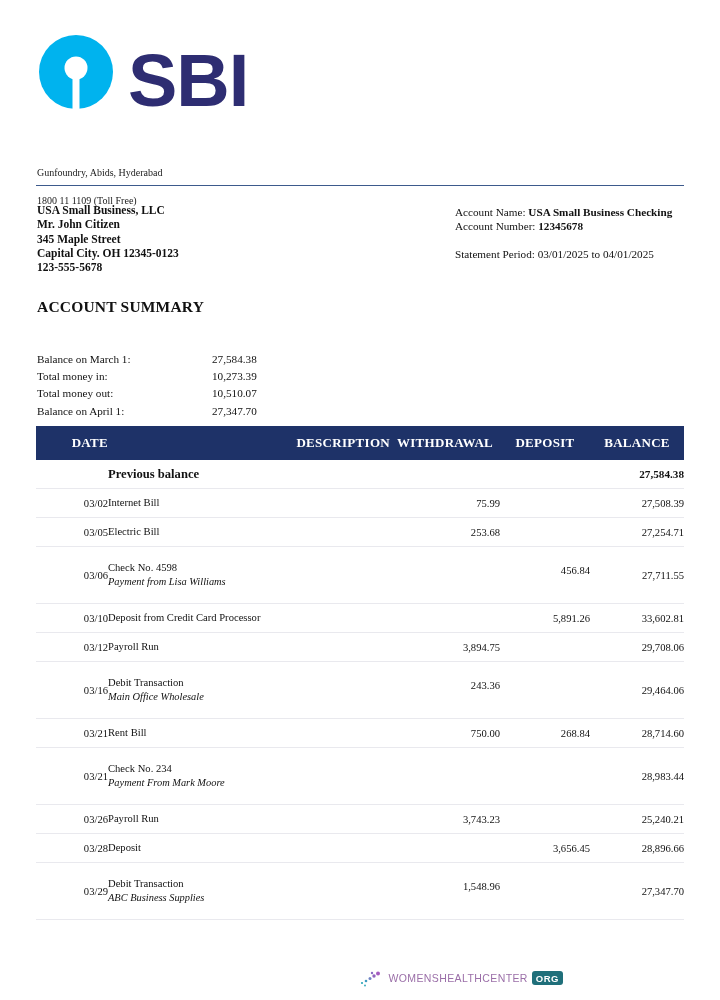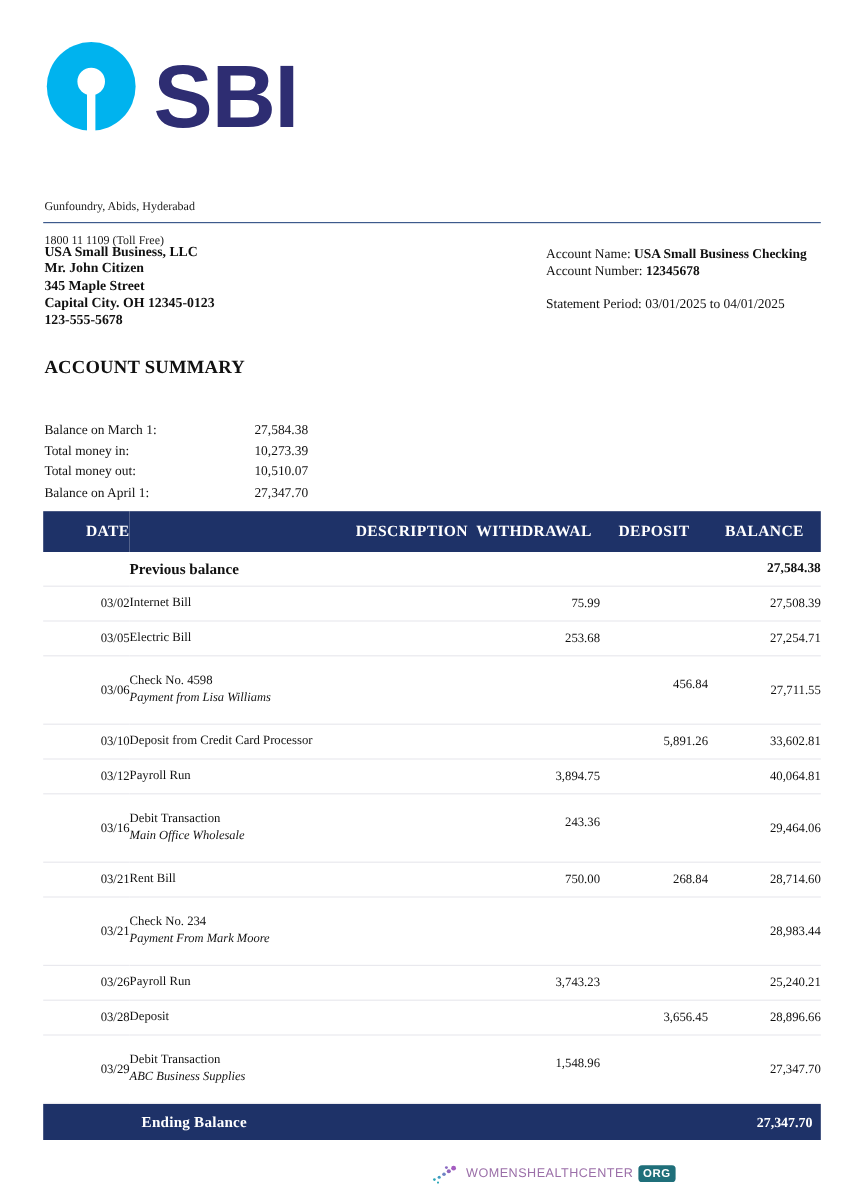--- a/index.html
+++ b/index.html
@@ -326,21 +326,21 @@
             <td class="d-dep">5,891.26</td>
             <td class="d-bal">33,602.81</td>
           </tr>
           <tr class="r-single">
             <td class="d-date">03/12</td>
             <td class="d-desc">
               <span class="desc-main">Payroll Run</span>
             </td>
             <td class="d-wd">3,894.75</td>
             <td class="d-dep"></td>
-            <td class="d-bal">40,064.81</td>
+            <td class="d-bal">29,708.06</td>
           </tr>
           <tr class="r-double">
             <td class="d-date">03/16</td>
             <td class="d-desc">
               <span class="desc-main">Debit Transaction</span>
               <span class="desc-sub">Main Office Wholesale</span>
             </td>
             <td class="d-wd">243.36</td>
             <td class="d-dep"></td>
             <td class="d-bal">29,464.06</td>
@@ -388,24 +388,20 @@
               <span class="desc-main">Debit Transaction</span>
               <span class="desc-sub">ABC Business Supplies</span>
             </td>
             <td class="d-wd">1,548.96</td>
             <td class="d-dep"></td>
             <td class="d-bal">27,347.70</td>
           </tr>
         </tbody>
     </table>
 
-    <div class="ending">
-      <div class="e-label">Ending Balance</div>
-      <div class="e-value">27,347.70</div>
-    </div>
   </div>
 
   <div class="watermark">
     <svg width="26" height="18" viewBox="0 0 26 18">
       <circle cx="3" cy="14" r="1.1" fill="#2aa6b8"></circle>
       <circle cx="7" cy="12" r="1.3" fill="#3f9bc0"></circle>
       <circle cx="11" cy="9.5" r="1.5" fill="#6f84c4"></circle>
       <circle cx="15" cy="7" r="1.7" fill="#9166bd"></circle>
       <circle cx="19" cy="4.5" r="2.0" fill="#a45cc0"></circle>
       <circle cx="6" cy="16.5" r="0.9" fill="#2aa6b8"></circle>

